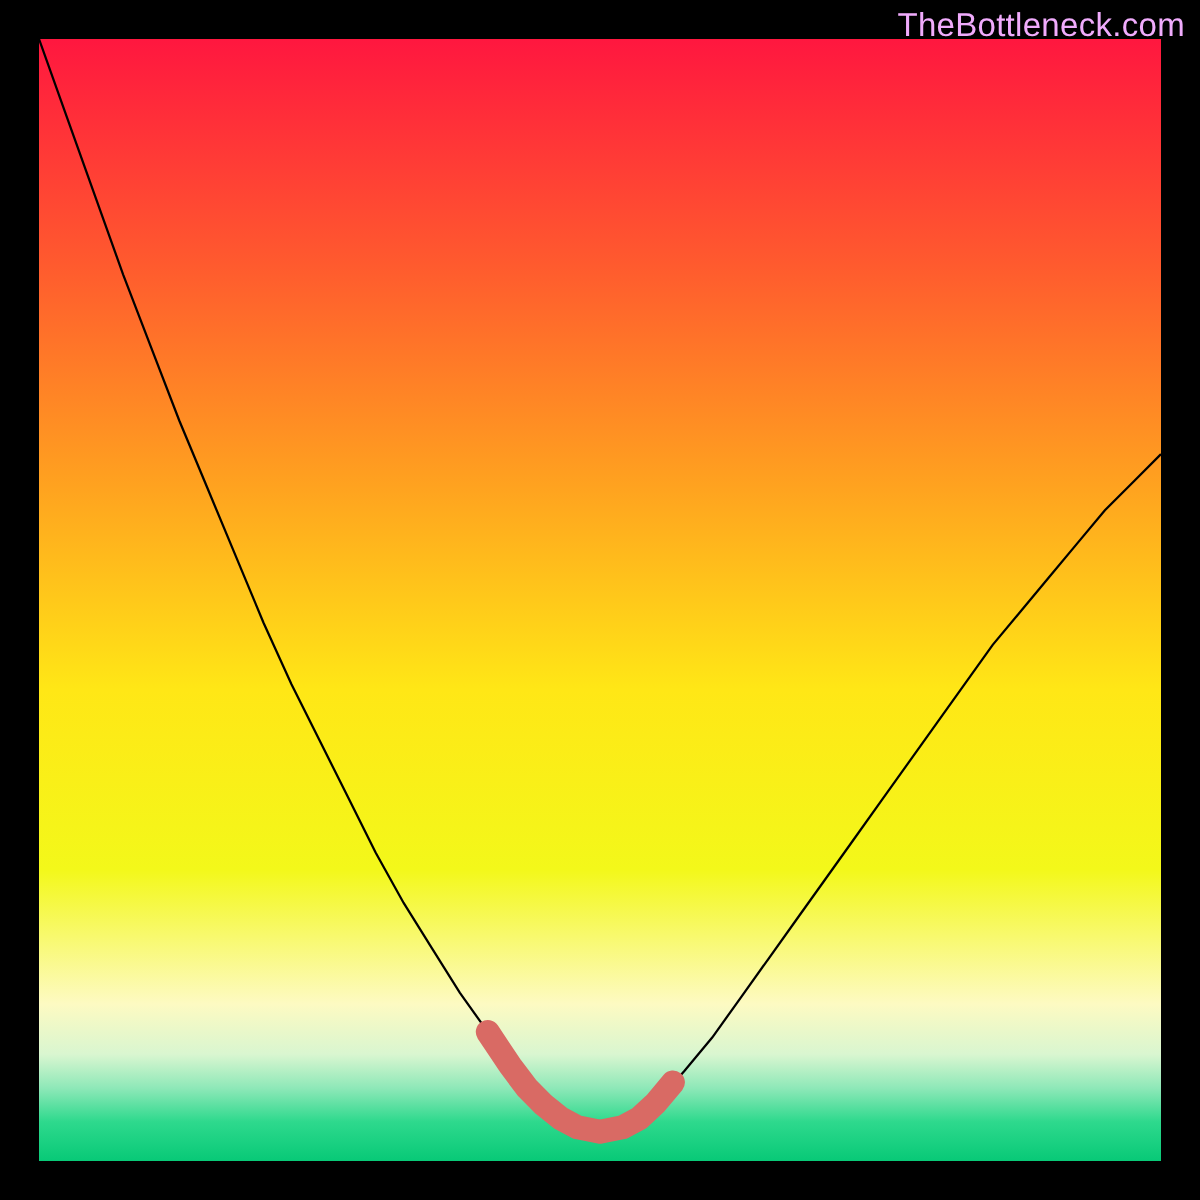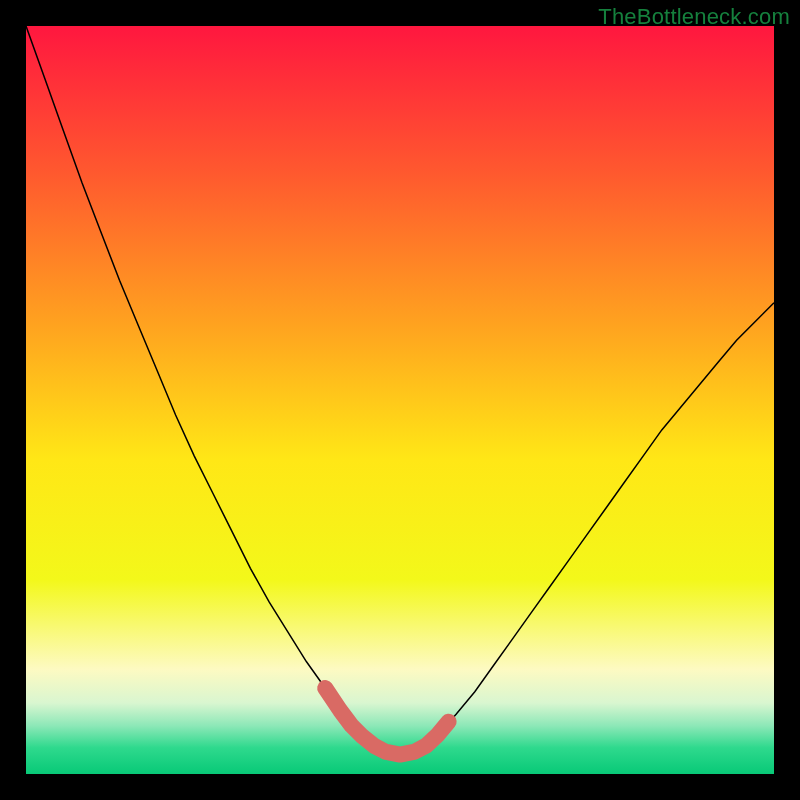--- a/index.html
+++ b/index.html
@@ -21,21 +21,21 @@
     left: 26px;
     top: 26px;
     width: 748px;
     height: 748px;
     overflow: hidden;
   }
   .watermark {
     position: absolute;
     top: 4px;
     right: 10px;
-    color: #15803d;
+    color: #f0abfc;
     font-size: 22px;
     letter-spacing: 0.2px;
     font-weight: 500;
     user-select: none;
   }
   svg { display: block; }
 </style>
 </head>
 <body>
 

